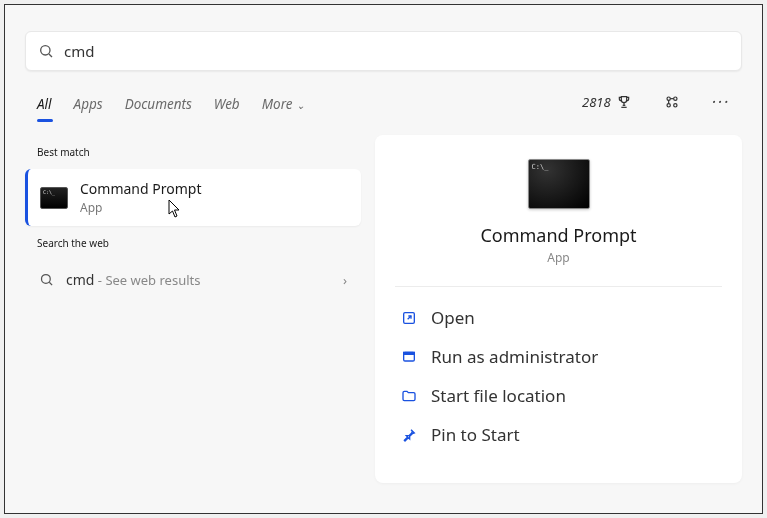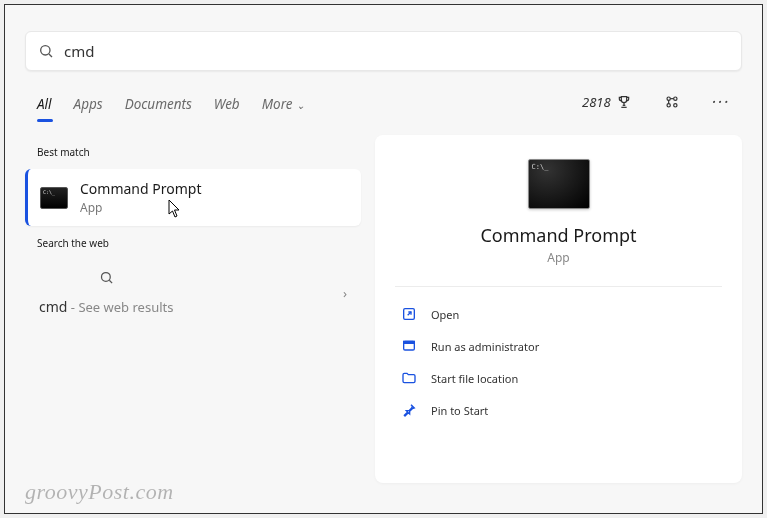--- a/index.html
+++ b/index.html
@@ -20,33 +20,33 @@
     .content { display: flex; padding: 14px 20px 20px 20px; gap: 14px; height: calc(100% - 126px); }
     .left-col { flex: 0 0 336px; }
     .section-header { font-size: 10px; font-weight: 400; color: #1a1a1a; padding: 10px 12px 10px 12px; }
     .best-match { background: #fff; border-radius: 6px; display: flex; align-items: center; padding: 10px 12px; gap: 12px; box-shadow: 0 1px 2px rgba(0,0,0,0.05); position: relative; border-left: 3px solid #1a52e0; }
     .cmd-icon { width: 28px; height: 22px; background: linear-gradient(#222, #000); border: 1px solid #555; border-radius: 2px; position: relative; flex-shrink: 0; }
     .cmd-icon::before { content: "C:\\_"; position: absolute; top: 1px; left: 2px; color: #ddd; font-size: 5px; font-family: monospace; }
     .bm-text .title { font-size: 14px; color: #1a1a1a; }
     .bm-text .subtitle { font-size: 12px; color: #787878; margin-top: 1px; }
     .cursor-img { position: absolute; left: 140px; top: 30px; pointer-events: none; }
     .web-result { display: flex; align-items: center; padding: 10px 14px; gap: 12px; font-size: 14px; color: #333; justify-content: space-between; cursor: pointer; }
-    .web-left { display: flex; align-items: center; gap: 12px; flex-direction: column; }
+    .web-left { display: flex; align-items: center; gap: 12px; }
     .web-left .licon { color: #555; }
     .web-result .see { color: #888; font-size: 13px; }
     .chev-right { color: #888; font-size: 13px; }
     .right-col { flex: 1; background: #fff; border-radius: 8px; padding: 24px 20px; box-shadow: 0 1px 3px rgba(0,0,0,0.04); display: flex; flex-direction: column; }
     .right-col .big-icon-wrap { display: flex; flex-direction: column; align-items: center; }
     .big-cmd-icon { width: 62px; height: 50px; background: radial-gradient(ellipse at 30% 20%, #333, #000); border: 1px solid #888; border-radius: 2px; position: relative; box-shadow: 0 1px 3px rgba(0,0,0,0.2); }
     .big-cmd-icon::before { content: "C:\\_"; position: absolute; top: 3px; left: 3px; color: #ccc; font-size: 7px; font-family: monospace; }
     .right-col .app-title { font-size: 18px; color: #1a1a1a; margin-top: 14px; text-align: center; }
     .right-col .app-sub { font-size: 12px; color: #888; margin-top: 2px; text-align: center; }
     .divider { height: 1px; background: #ececec; margin: 20px 0 12px 0; }
     .actions { display: flex; flex-direction: column; gap: 2px; }
-    .action { display: flex; align-items: center; gap: 14px; padding: 7px 6px; font-size: 11px; color: #333; cursor: pointer; border-radius: 4px; }
+    .action { display: flex; align-items: center; gap: 14px; padding: 7px 6px; font-size: 17px; color: #333; cursor: pointer; border-radius: 4px; }
     .action .aicon { width: 16px; height: 16px; color: #1a52e0; flex-shrink: 0; }
     .watermark { position: absolute; bottom: 8px; left: 20px; font-family: Georgia, serif; font-size: 22px; color: rgba(0,0,0,0.28); letter-spacing: 0.5px; pointer-events: none; font-style: italic; }
     .dots-btn { font-size: 16px; letter-spacing: 2px; color: #444; cursor: pointer; }
   </style>
 </head>
 <body>
 
 <div class="window">
 
   <div class="search-bar">
@@ -148,14 +148,13 @@
         <div class="action">
           <svg class="aicon" viewBox="0 0 24 24" fill="none" stroke="currentColor" stroke-width="2">
               <path d="M15 4l5 5-3 1-4 4v4l-2-2-5 5-1-1 5-5-2-2h4l4-4 1-3-2-2z"></path>
             </svg>
           <span>Pin to Start</span>
         </div>
       </div>
     </div>
   </div>
 
-  <div class="watermark">groovyPost.com</div>
 </div>
 
 </body></html>

